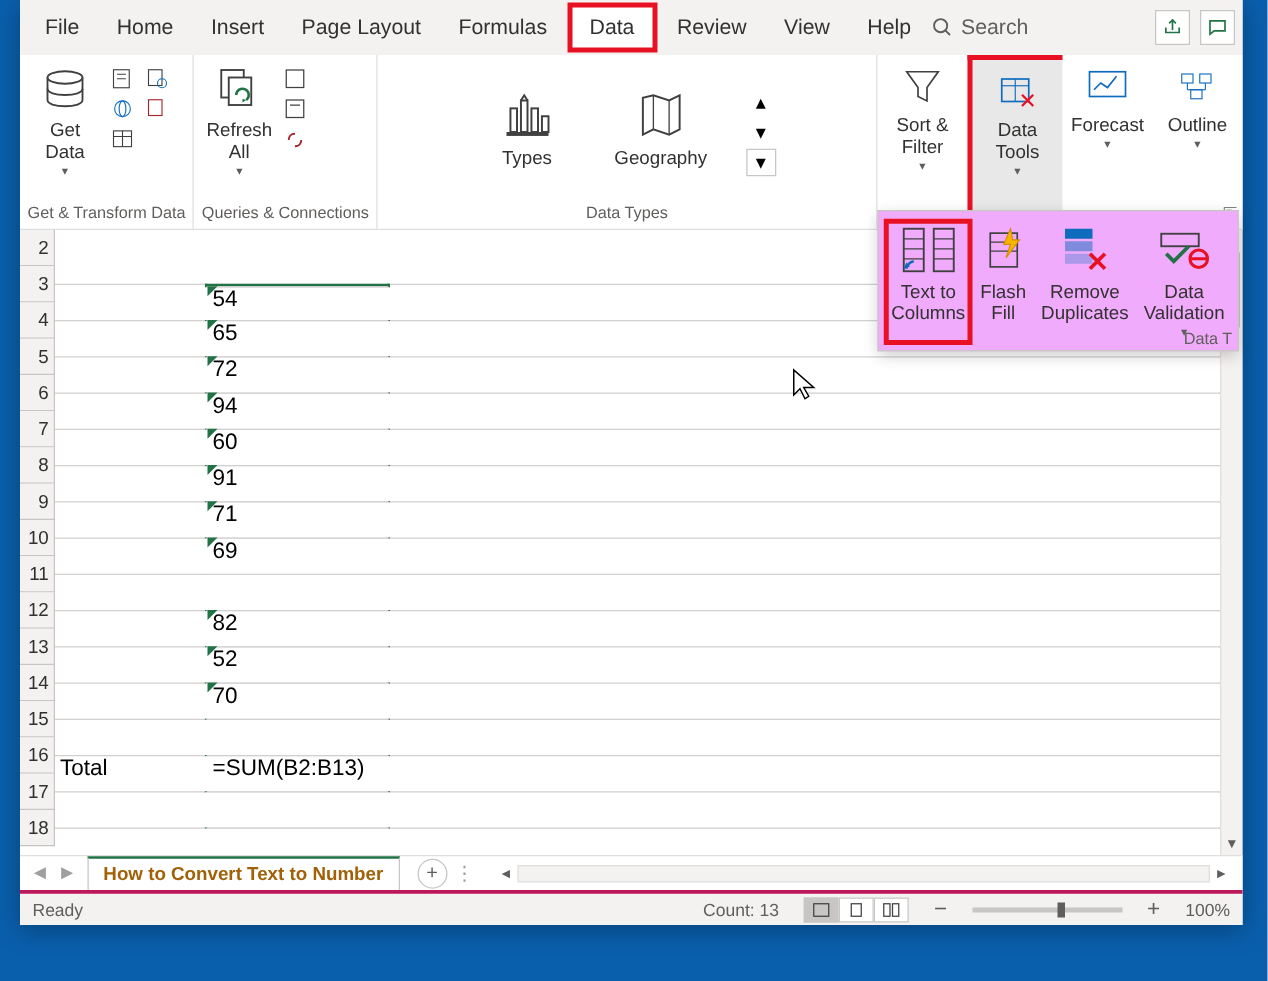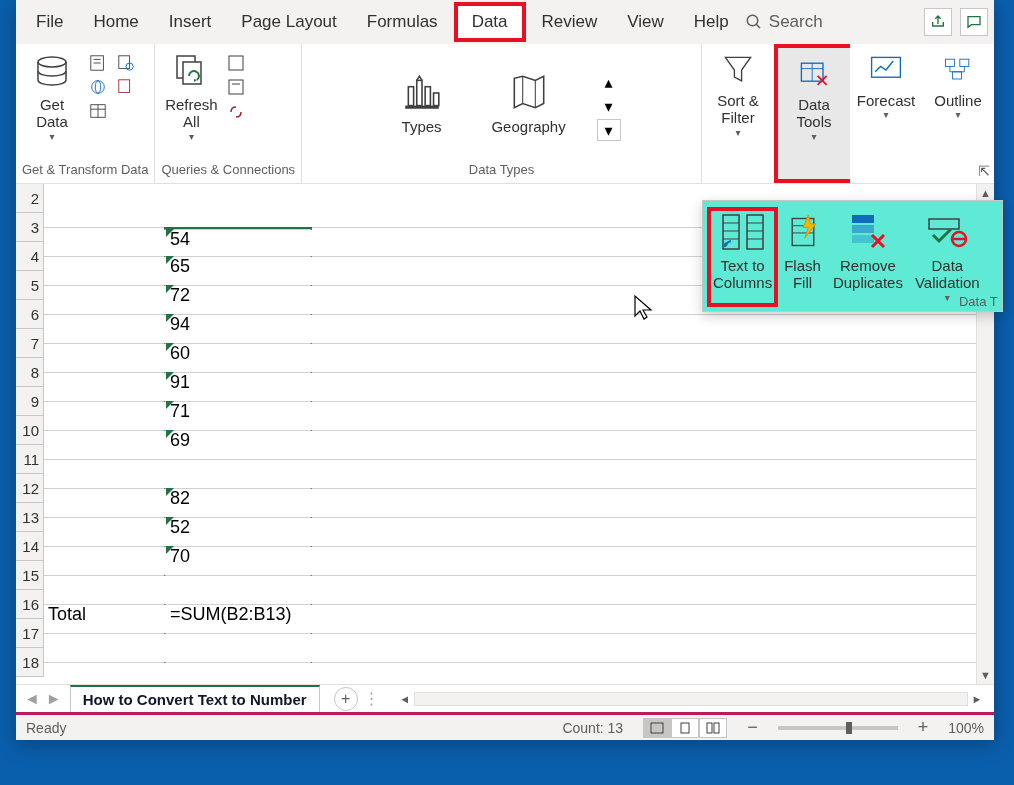--- a/index.html
+++ b/index.html
@@ -22,21 +22,21 @@
 .rib-btn-large { display: flex; flex-direction: column; align-items: center; justify-content: flex-start; width: 60px; padding: 4px 2px; cursor: pointer; }
 .rib-btn-large-wide { width: 78px; }
 .rib-label { font-size: 15px; color: #323130; text-align: center; line-height: 1.15; margin-top: 4px; }
 .rib-icon-col { display: flex; flex-direction: column; gap: 2px; padding-top: 4px; }
 .rib-small-icon { width: 24px; height: 22px; display: flex; align-items: center; justify-content: center; cursor: pointer; }
 .chevron { font-size: 10px; color: #605e5c; }
 .data-tools-highlight { border: 4px solid #e81123; }
 .collapse-btn { position: absolute; right: 4px; bottom: 4px; font-size: 14px; color: #605e5c; cursor: pointer; }
 
 
-.tools-panel { position: absolute; left: 686px; top: 200px; background: #5eead4; border: 1px solid #c8c6c4; box-shadow: 0 4px 12px rgba(0,0,0,0.2); display: flex; padding: 6px 16px 4px 4px; z-index: 10; }
+.tools-panel { position: absolute; left: 686px; top: 168px; background: #f0abfc; border: 1px solid #c8c6c4; box-shadow: 0 4px 12px rgba(0,0,0,0.2); display: flex; padding: 6px 4px 4px 4px; z-index: 10; }
 .tools-btn { display: flex; flex-direction: column; align-items: center; padding: 4px 6px; cursor: pointer; }
 .tools-btn-highlight { border: 4px solid #e81123; padding: 0 2px; }
 .tools-panel-footer { position: absolute; right: 4px; bottom: 2px; font-size: 13px; color: #605e5c; }
 
 
 .sheet-area { flex: 1; display: flex; position: relative; overflow: hidden; }
 .grid { flex: 1; position: relative; }
 .row { display: flex; height: 29px; }
 .row-head { width: 28px; min-width: 28px; border-bottom: 1px solid #c8c6c4; border-right: 1px solid #c8c6c4; background: #f3f2f1; display: flex; align-items: center; justify-content: flex-end; font-size: 15px; color: #323130; padding-right: 4px; }
 .cell { border-right: 1px solid #d2d0ce; border-bottom: 1px solid #d2d0ce; display: flex; align-items: flex-start; font-size: 18px; padding: 0 4px; color: #000; margin-top: 43px; }
@@ -52,21 +52,21 @@
 .col-B { position: relative; }
 
 
 .vscroll { width: 18px; background: #f3f2f1; border-left: 1px solid #e1dfdd; display: flex; flex-direction: column; }
 .vscroll-btn { height: 18px; display: flex; align-items: center; justify-content: center; color: #605e5c; font-size: 11px; cursor: pointer; }
 .vscroll-track { flex: 1; position: relative; }
 .vscroll-thumb { position: absolute; left: 2px; right: 2px; top: 0; height: 60px; background: #c8c6c4; }
 
 .sheet-tabs { display: flex; align-items: center; height: 28px; background: #fff; border-top: 1px solid #e1dfdd; }
 .tab-arrows { display: flex; padding: 0 8px; gap: 6px; color: #a19f9d; }
-.sheet-tab { padding: 4px 12px; border: 1px solid #c8c6c4; border-top: 2px solid #217346; background: #fff; font-weight: 700; color: #0f172a; font-size: 15px; }
+.sheet-tab { padding: 4px 12px; border: 1px solid #c8c6c4; border-top: 2px solid #217346; background: #fff; font-weight: 700; color: #a16207; font-size: 15px; }
 .add-sheet { margin-left: 14px; width: 24px; height: 24px; border: 1px solid #c8c6c4; border-radius: 50%; display: flex; align-items: center; justify-content: center; color: #605e5c; cursor: pointer; }
 .hscroll { flex: 1; display: flex; align-items: center; margin: 0 8px; }
 .hscroll-track { flex: 1; height: 14px; background: #f3f2f1; border: 1px solid #e1dfdd; position: relative; }
 .hscroll-btn { width: 18px; height: 18px; display: flex; align-items: center; justify-content: center; color: #605e5c; font-size: 11px; cursor: pointer; }
 .drag-dots { color: #a19f9d; padding: 0 6px; letter-spacing: 2px; }
 
 .status { height: 28px; background: #f3f2f1; border-top: 3px solid #be185d; display: flex; align-items: center; padding: 0 10px; font-size: 14px; color: #605e5c; }
 .status-right { margin-left: auto; display: flex; align-items: center; gap: 20px; }
 .view-btns { display: flex; gap: 0; }
 .view-btn { width: 28px; height: 20px; border: 1px solid #c8c6c4; display: flex; align-items: center; justify-content: center; background: #fff; }

